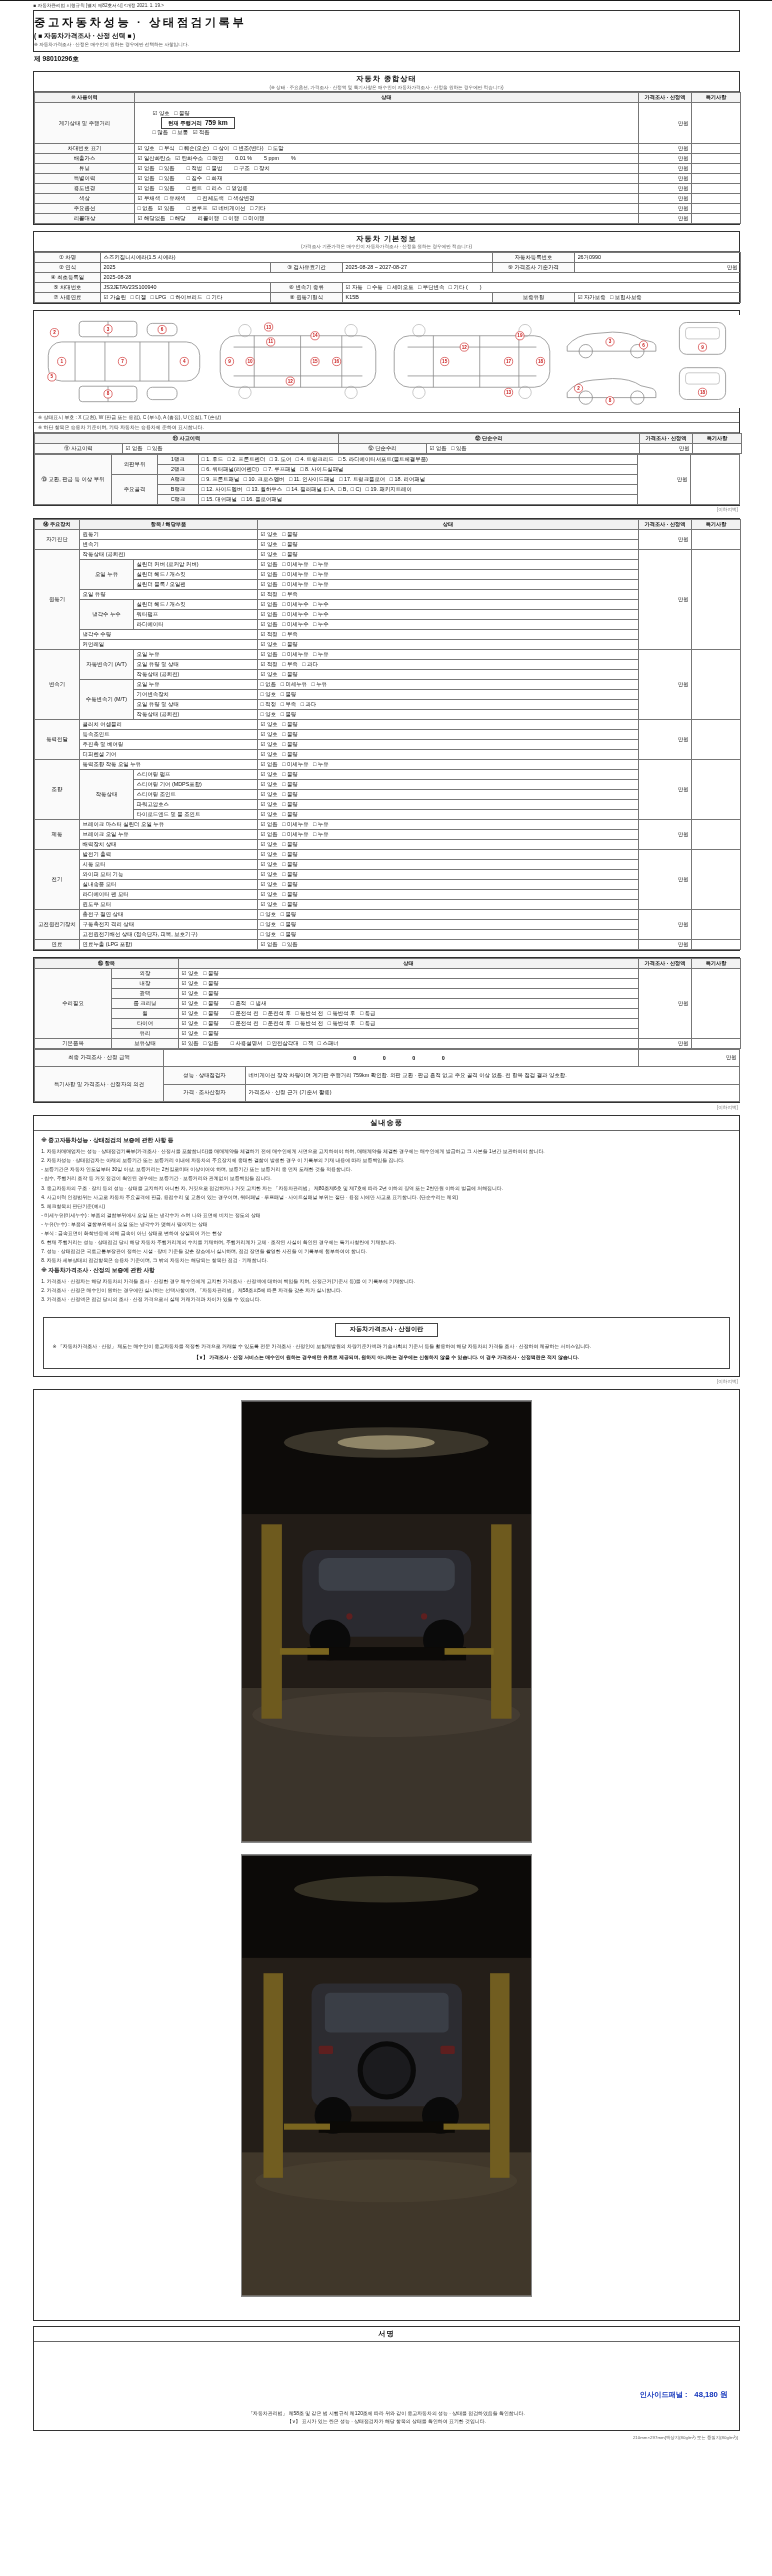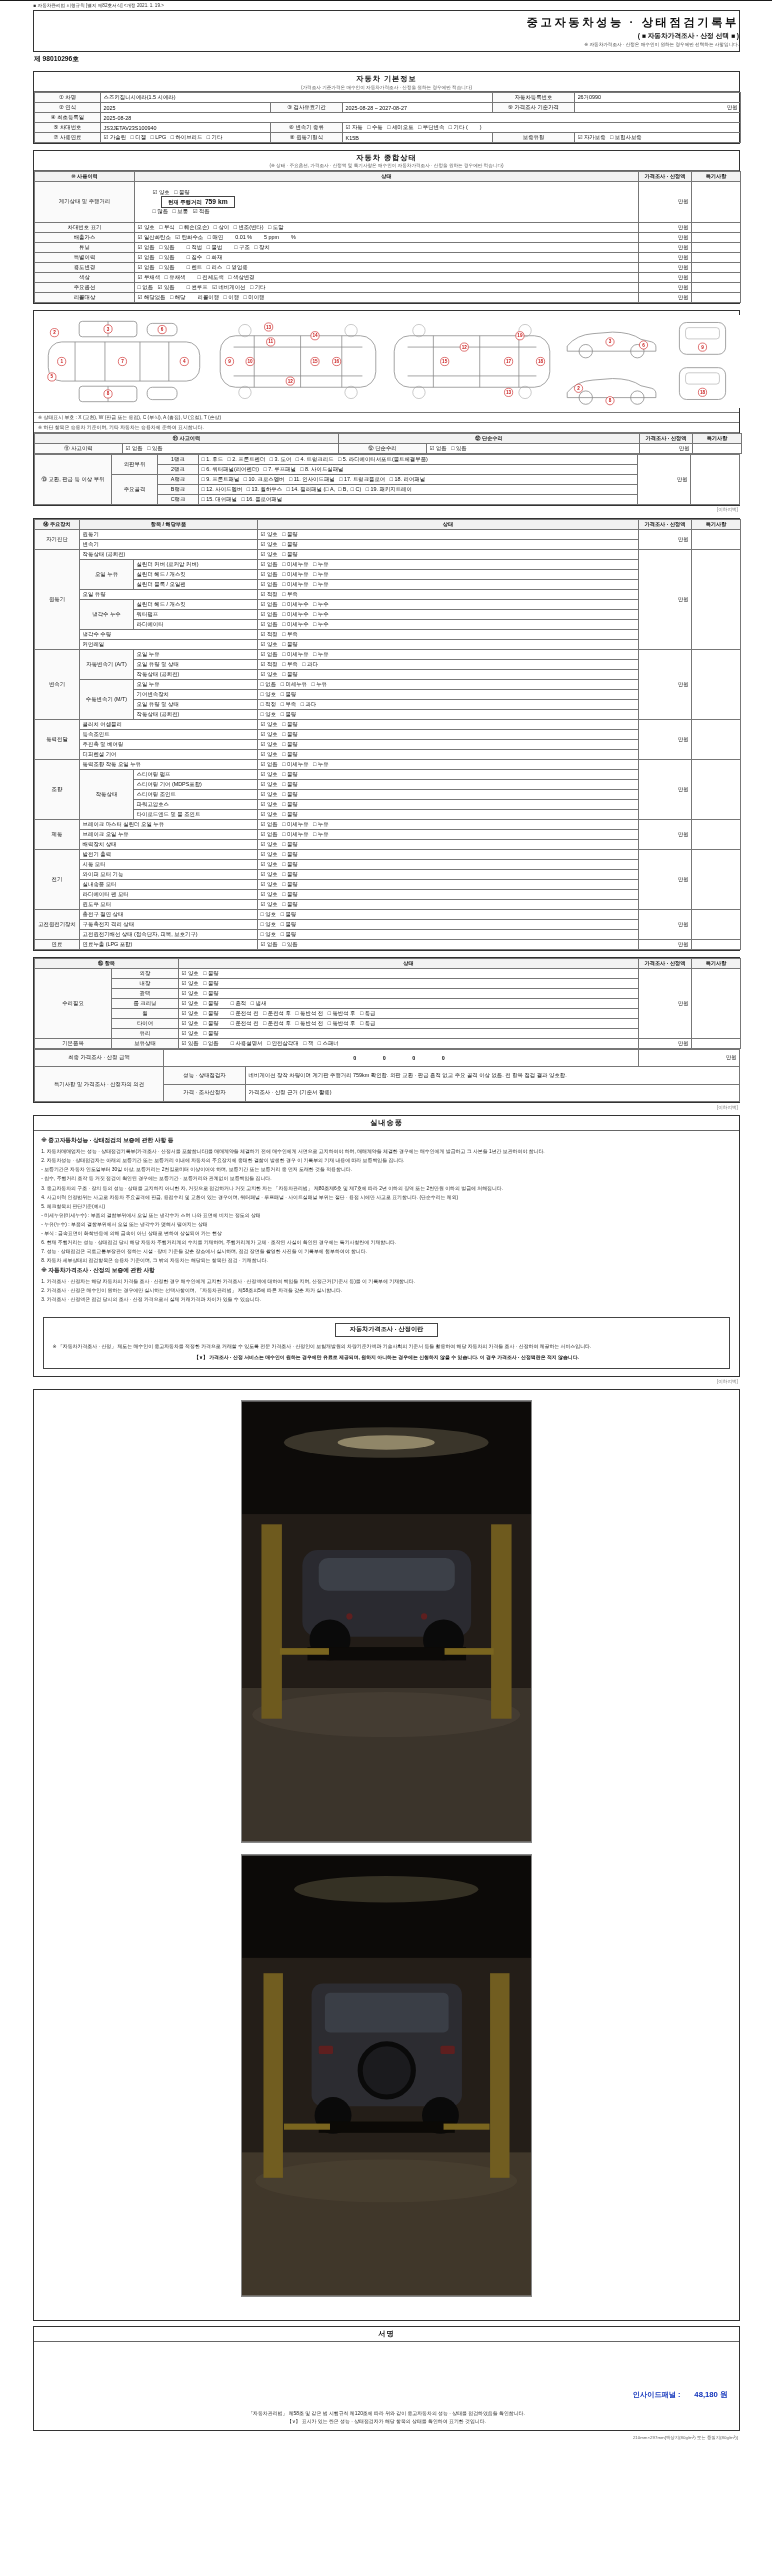--- a/index.html
+++ b/index.html
@@ -1,21 +1,21 @@
 <!DOCTYPE html>
 <html style="font-size:8.2px"><head>
 <meta charset="utf-8">
 <style>
 *{box-sizing:border-box;margin:0;padding:0}
 html,body{background:#fff}
 body{width:773px;font-family:"Liberation Sans","DejaVu Sans",sans-serif;color:#111;font-size:5.7px}
 .topline{border-top:1px solid #1a1a1a;width:100%}
 .sheet{width:707px;margin:0 auto;padding:1px 0 13.4px}
 .form-ref{font-size:4.6px;color:#333;padding:1px 0.5px 1.5px}
-.title-box{border:0.8px solid #333;text-align:right;padding:4.6px 0 3.6px;background:#fff}
+.title-box{border:0.8px solid #333;text-align:left;padding:4.6px 0 3.6px;background:#fff}
 .title{font-size:11.3px;font-weight:bold;letter-spacing:2.6px}
 .subtitle{font-size:6.7px;font-weight:bold;margin-top:1.5px}
 .subnote{font-size:4.6px;color:#444;margin-top:1.5px}
 .docno-row{padding:3.6px 1px 1px}
 .docno{font-size:6.7px;font-weight:bold}
 .box{border:0.8px solid #333;margin-top:5.7px;background:#fff}
 .sec-head{border-bottom:0.5px solid #666;text-align:center;padding:2.1px 1px 1.5px}
 .sec-title{font-size:7.2px;font-weight:bold;letter-spacing:1px}
 .sec-note{font-size:4.6px;color:#555;margin-top:0.5px}
 table{border-collapse:collapse;width:100%;table-layout:fixed}
@@ -39,21 +39,21 @@
 .notice-body p{font-size:4.9px;color:#222;line-height:1.55;margin:1.5px 0}
 .priceinfo{border:0.6px solid #444;margin:6.2px 9.3px 7.2px;padding:0 0 5.2px}
 .priceinfo-title{display:inline-block;border:0.5px solid #444;padding:1.5px 13.4px;font-weight:bold;font-size:6.2px;margin:5.2px 0 4.1px}
 .priceinfo-wrap{text-align:center}
 .priceinfo p{font-size:4.9px;text-align:left;padding:0 8.2px;line-height:1.55;margin:1.5px 0}
 .priceinfo p.em{font-weight:bold;text-align:center;margin-top:3.6px}
 .photo-body{padding:9.3px 0 11.3px;text-align:center}
 .photo{display:block;margin:0 auto 11.3px;border:0.5px solid #888}
 .sign-body{position:relative;min-height:88px;padding:6.2px 8.2px}
 .premium{position:absolute;right:11.3px;bottom:30px;font-size:7.2px;font-weight:bold;color:#1133bb}
-.premium-val{font-size:7.7px;margin-left:12px}
+.premium-val{font-size:7.7px;margin-left:5px}
 .sign-line{font-size:4.9px;color:#222;text-align:center;line-height:1.6}
 .sign-lines{position:absolute;left:0;right:0;bottom:4.1px}
 .footer-spec{text-align:right;font-size:4.4px;color:#666;padding:4.1px 2.1px 0}
 .mt{font-size:9px;fill:#cc2222;font-weight:bold}
 .mk{fill:#fff;stroke:#cc2222;stroke-width:1.2}
 .outline{fill:none;stroke:#8a8a8a;stroke-width:1.5}
 .outline2{fill:none;stroke:#9a9a9a;stroke-width:1}
 </style>
 </head>
 <body>
@@ -63,20 +63,101 @@
 
   <div class="form-ref">■ 자동차관리법 시행규칙 [별지 제82호서식] &lt;개정 2021. 1. 19.&gt;</div>
 
   <div class="title-box">
     <div class="title">중고자동차성능 · 상태점검기록부</div>
     <div class="subtitle">( ■ 자동차가격조사 · 산정 선택 ■ )</div>
     <div class="subnote">※ 자동차가격조사 · 산정은 매수인이 원하는 경우에만 선택하는 사항입니다.</div>
   </div>
   <div class="docno-row">
     <span class="docno">제 98010296호</span>
+  </div>
+
+  <div class="box">
+    <div class="sec-head">
+      <div class="sec-title">자동차 종합상태</div>
+      <div class="sec-note">(※ 상태 · 주요옵션, 가격조사 · 산정액 및 특기사항은 매수인이 자동차가격조사 · 산정을 원하는 경우에만 적습니다)</div>
+    </div>
+    <table>
+      <colgroup>
+          <col style="width:100px">
+          <col style="width:504px">
+          <col style="width:53px">
+          <col style="width:49px">
+        </colgroup>
+      <tbody>
+          <tr>
+        <td class="hd">⑩ 사용이력</td>
+        <td class="hd">상태</td>
+        <td class="hd">가격조사 · 산정액</td>
+        <td class="hd">특기사항</td>
+      </tr>
+      <tr>
+        <td class="lbl">계기상태 및 주행거리</td>
+        <td class="status-cell">
+          <span>☑ 양호   □ 불량</span>
+          <span class="milebox"><span>현재 주행거리</span><b class="mileval">759 km</b></span>
+          <span>□ 많음   □ 보통   ☑ 적음</span>
+        </td>
+        <td class="price-cell">만원</td>
+        <td class="remark-cell"></td>
+      </tr>
+      <tr>
+            <td class="lbl">차대번호 표기</td>
+            <td class="status-cell">☑ 양호   □ 부식   □ 훼손(오손)   □ 상이   □ 변조(변타)   □ 도말</td>
+            <td class="price-cell">만원</td>
+            <td class="remark-cell"></td>
+          </tr>
+      <tr>
+            <td class="lbl">배출가스</td>
+            <td class="status-cell">☑ 일산화탄소   ☑ 탄화수소   □ 매연        0.01 %        5 ppm        %</td>
+            <td class="price-cell">만원</td>
+            <td class="remark-cell"></td>
+          </tr>
+      <tr>
+            <td class="lbl">튜닝</td>
+            <td class="status-cell">☑ 없음   □ 있음        □ 적법   □ 불법        □ 구조   □ 장치</td>
+            <td class="price-cell">만원</td>
+            <td class="remark-cell"></td>
+          </tr>
+      <tr>
+            <td class="lbl">특별이력</td>
+            <td class="status-cell">☑ 없음   □ 있음        □ 침수   □ 화재</td>
+            <td class="price-cell">만원</td>
+            <td class="remark-cell"></td>
+          </tr>
+      <tr>
+            <td class="lbl">용도변경</td>
+            <td class="status-cell">☑ 없음   □ 있음        □ 렌트   □ 리스   □ 영업용</td>
+            <td class="price-cell">만원</td>
+            <td class="remark-cell"></td>
+          </tr>
+      <tr>
+            <td class="lbl">색상</td>
+            <td class="status-cell">☑ 무채색   □ 유채색        □ 전체도색   □ 색상변경</td>
+            <td class="price-cell">만원</td>
+            <td class="remark-cell"></td>
+          </tr>
+      <tr>
+            <td class="lbl">주요옵션</td>
+            <td class="status-cell">□ 없음   ☑ 있음        □ 썬루프   ☑ 네비게이션   □ 기타</td>
+            <td class="price-cell">만원</td>
+            <td class="remark-cell"></td>
+          </tr>
+      <tr>
+            <td class="lbl">리콜대상</td>
+            <td class="status-cell">☑ 해당없음   □ 해당        리콜이행   □ 이행   □ 미이행</td>
+            <td class="price-cell">만원</td>
+            <td class="remark-cell"></td>
+          </tr>
+    </tbody>
+      </table>
   </div>
 
   <div class="box">
     <div class="sec-head">
       <div class="sec-title">자동차 기본정보</div>
       <div class="sec-note">(가격조사 기준가격은 매수인이 자동차가격조사 · 산정을 원하는 경우에만 적습니다)</div>
     </div>
     <table>
       <colgroup>
           <col style="width:66px">
@@ -112,101 +193,20 @@
         <td colspan="3" class="status-cell">☑ 자동   □ 수동   □ 세미오토   □ 무단변속   □ 기타 (        )</td>
       </tr>
       <tr>
         <td class="lbl">⑦ 사용연료</td>
         <td class="status-cell">☑ 가솔린   □ 디젤   □ LPG   □ 하이브리드   □ 기타</td>
         <td class="lbl">⑧ 원동기형식</td>
         <td>K15B</td>
         <td class="lbl">보증유형</td>
         <td class="status-cell">☑ 자가보증   □ 보험사보증</td>
       </tr>
-    </tbody>
-      </table>
-  </div>
-
-  <div class="box">
-    <div class="sec-head">
-      <div class="sec-title">자동차 종합상태</div>
-      <div class="sec-note">(※ 상태 · 주요옵션, 가격조사 · 산정액 및 특기사항은 매수인이 자동차가격조사 · 산정을 원하는 경우에만 적습니다)</div>
-    </div>
-    <table>
-      <colgroup>
-          <col style="width:100px">
-          <col style="width:504px">
-          <col style="width:53px">
-          <col style="width:49px">
-        </colgroup>
-      <tbody>
-          <tr>
-        <td class="hd">⑩ 사용이력</td>
-        <td class="hd">상태</td>
-        <td class="hd">가격조사 · 산정액</td>
-        <td class="hd">특기사항</td>
-      </tr>
-      <tr>
-        <td class="lbl">계기상태 및 주행거리</td>
-        <td class="status-cell">
-          <span>☑ 양호   □ 불량</span>
-          <span class="milebox"><span>현재 주행거리</span><b class="mileval">759 km</b></span>
-          <span>□ 많음   □ 보통   ☑ 적음</span>
-        </td>
-        <td class="price-cell">만원</td>
-        <td class="remark-cell"></td>
-      </tr>
-      <tr>
-            <td class="lbl">차대번호 표기</td>
-            <td class="status-cell">☑ 양호   □ 부식   □ 훼손(오손)   □ 상이   □ 변조(변타)   □ 도말</td>
-            <td class="price-cell">만원</td>
-            <td class="remark-cell"></td>
-          </tr>
-      <tr>
-            <td class="lbl">배출가스</td>
-            <td class="status-cell">☑ 일산화탄소   ☑ 탄화수소   □ 매연        0.01 %        5 ppm        %</td>
-            <td class="price-cell">만원</td>
-            <td class="remark-cell"></td>
-          </tr>
-      <tr>
-            <td class="lbl">튜닝</td>
-            <td class="status-cell">☑ 없음   □ 있음        □ 적법   □ 불법        □ 구조   □ 장치</td>
-            <td class="price-cell">만원</td>
-            <td class="remark-cell"></td>
-          </tr>
-      <tr>
-            <td class="lbl">특별이력</td>
-            <td class="status-cell">☑ 없음   □ 있음        □ 침수   □ 화재</td>
-            <td class="price-cell">만원</td>
-            <td class="remark-cell"></td>
-          </tr>
-      <tr>
-            <td class="lbl">용도변경</td>
-            <td class="status-cell">☑ 없음   □ 있음        □ 렌트   □ 리스   □ 영업용</td>
-            <td class="price-cell">만원</td>
-            <td class="remark-cell"></td>
-          </tr>
-      <tr>
-            <td class="lbl">색상</td>
-            <td class="status-cell">☑ 무채색   □ 유채색        □ 전체도색   □ 색상변경</td>
-            <td class="price-cell">만원</td>
-            <td class="remark-cell"></td>
-          </tr>
-      <tr>
-            <td class="lbl">주요옵션</td>
-            <td class="status-cell">□ 없음   ☑ 있음        □ 썬루프   ☑ 네비게이션   □ 기타</td>
-            <td class="price-cell">만원</td>
-            <td class="remark-cell"></td>
-          </tr>
-      <tr>
-            <td class="lbl">리콜대상</td>
-            <td class="status-cell">☑ 해당없음   □ 해당        리콜이행   □ 이행   □ 미이행</td>
-            <td class="price-cell">만원</td>
-            <td class="remark-cell"></td>
-          </tr>
     </tbody>
       </table>
   </div>
 
   <div class="box">
 
     <div class="diagram-strip">
       <svg class="diag" width="170" height="93" viewBox="0 0 330 180" style="font-size:11px">
         <g class="outline">
           <rect x="18" y="52" width="294" height="76" rx="26"></rect>

